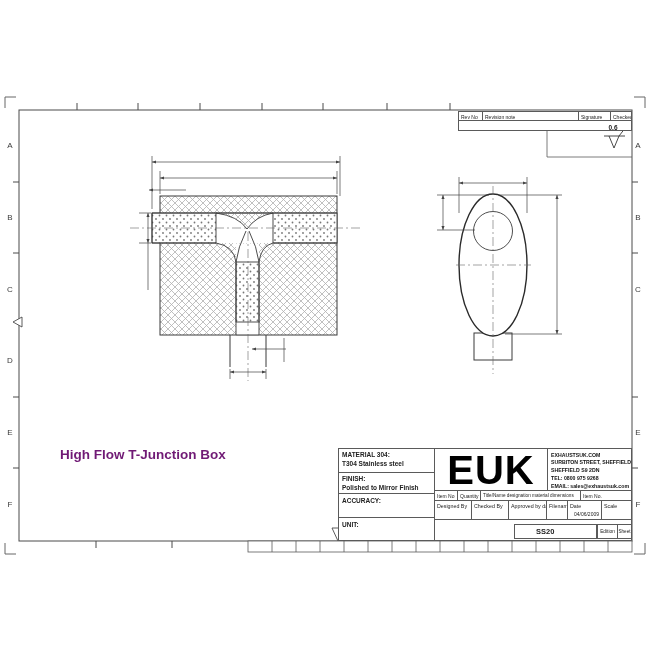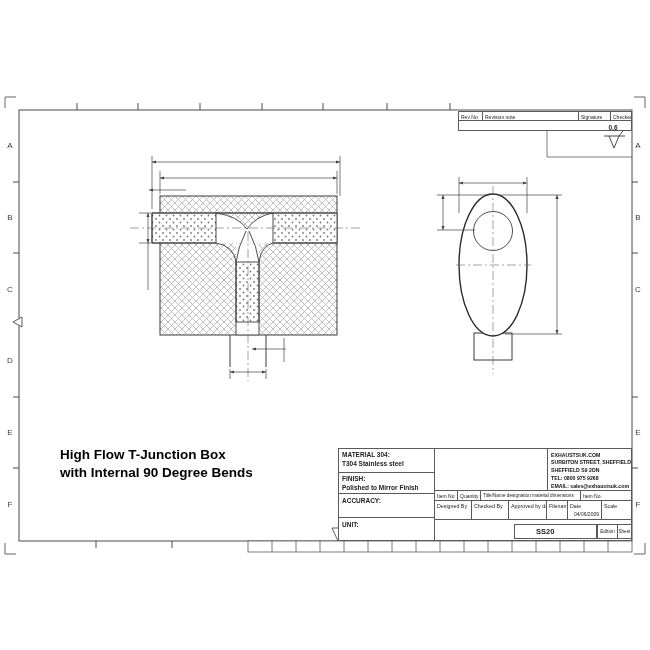--- a/index.html
+++ b/index.html
@@ -4,21 +4,21 @@
 <style>
   html,body{margin:0;padding:0;background:#ffffff;}
   .canvas{position:relative;width:650px;height:650px;background:#ffffff;overflow:hidden;
           font-family:"Liberation Sans","DejaVu Sans",sans-serif;color:#222;}
   svg{position:absolute;left:0;top:0;}
   .zone{position:absolute;width:10px;height:10px;font-size:8px;color:#3a3a3a;text-align:center;line-height:10px;}
   .cell{position:absolute;box-sizing:border-box;border:0.8px solid #5a5a5a;background:#fff;overflow:hidden;}
   .nobg{background:transparent;}
   .tb-label{font-weight:bold;font-size:6.5px;line-height:9px;padding:2px 0 0 3px;}
   .tiny{font-size:5px;line-height:6px;padding:1.5px 0 0 2px;white-space:nowrap;}
-  .title-text{position:absolute;left:60px;top:446px;font-size:13.5px;font-weight:bold;line-height:17.5px;color:#000000;}
+  .title-text{position:absolute;left:60px;top:446px;font-size:13.5px;font-weight:bold;line-height:17.5px;color:#701a75;}
   .euk{font-weight:bold;font-size:40px;line-height:42px;text-align:center;letter-spacing:1px;color:#000;}
   .addr{font-weight:bold;font-size:5.2px;line-height:7.8px;padding:2.5px 0 0 3px;white-space:nowrap;color:#111;}
   .sf-val{position:absolute;left:601px;top:124px;width:24px;height:10px;font-size:6.5px;font-weight:bold;text-align:center;color:#222;}
   .datev{position:absolute;right:2px;bottom:2px;font-size:5px;}
 </style>
 </head>
 <body>
 
 <div class="canvas">
 
@@ -152,40 +152,40 @@
 <div class="cell tiny" style="left:458px;top:111px;width:25px;height:10px;">Rev No</div>
 <div class="cell tiny" style="left:482px;top:111px;width:97px;height:10px;">Revision note</div>
 <div class="cell tiny" style="left:578px;top:111px;width:33px;height:10px;">Signature</div>
 <div class="cell tiny" style="left:610px;top:111px;width:22px;height:10px;">Checked</div>
 <div class="cell" style="left:458px;top:120px;width:174px;height:11px;"></div>
 
 <div class="sf-val">0.6</div>
 
 <div class="title-text">
   <div>High Flow T-Junction Box</div>
-  <div>with Internal 90 Degree Bends</div>
 </div>
 
 <div class="cell nobg" style="left:338px;top:448px;width:294px;height:93px;background:transparent;"></div>
 
 <div class="cell" style="left:338px;top:448px;width:97px;height:25px;">
   <div class="tb-label" style="padding-top:1px;">MATERIAL 304:</div>
   <div class="tb-label" style="padding-top:0;">T304 Stainless steel</div>
 </div>
 <div class="cell" style="left:338px;top:472px;width:97px;height:22px;">
   <div class="tb-label" style="padding-top:1px;">FINISH:</div>
   <div class="tb-label" style="padding-top:0;">Polished to Mirror Finish</div>
 </div>
 <div class="cell" style="left:338px;top:493px;width:97px;height:25px;">
   <div class="tb-label">ACCURACY:</div>
 </div>
 <div class="cell" style="left:338px;top:517px;width:97px;height:24px;">
   <div class="tb-label">UNIT:</div>
 </div>
 
+<div class="cell euk" style="left:434px;top:448px;width:114px;height:43px;">EUK</div>
 
 <div class="cell" style="left:547px;top:448px;width:85px;height:43px;">
   <div class="addr">
     <div>EXHAUSTSUK.COM</div>
     <div>SURBITON STREET, SHEFFIELD IND EST.,</div>
     <div>SHEFFIELD S9 2DN</div>
     <div>TEL: 0800 975 9268</div>
     <div>EMAIL: sales@exhaustsuk.com</div>
   </div>
 </div>

